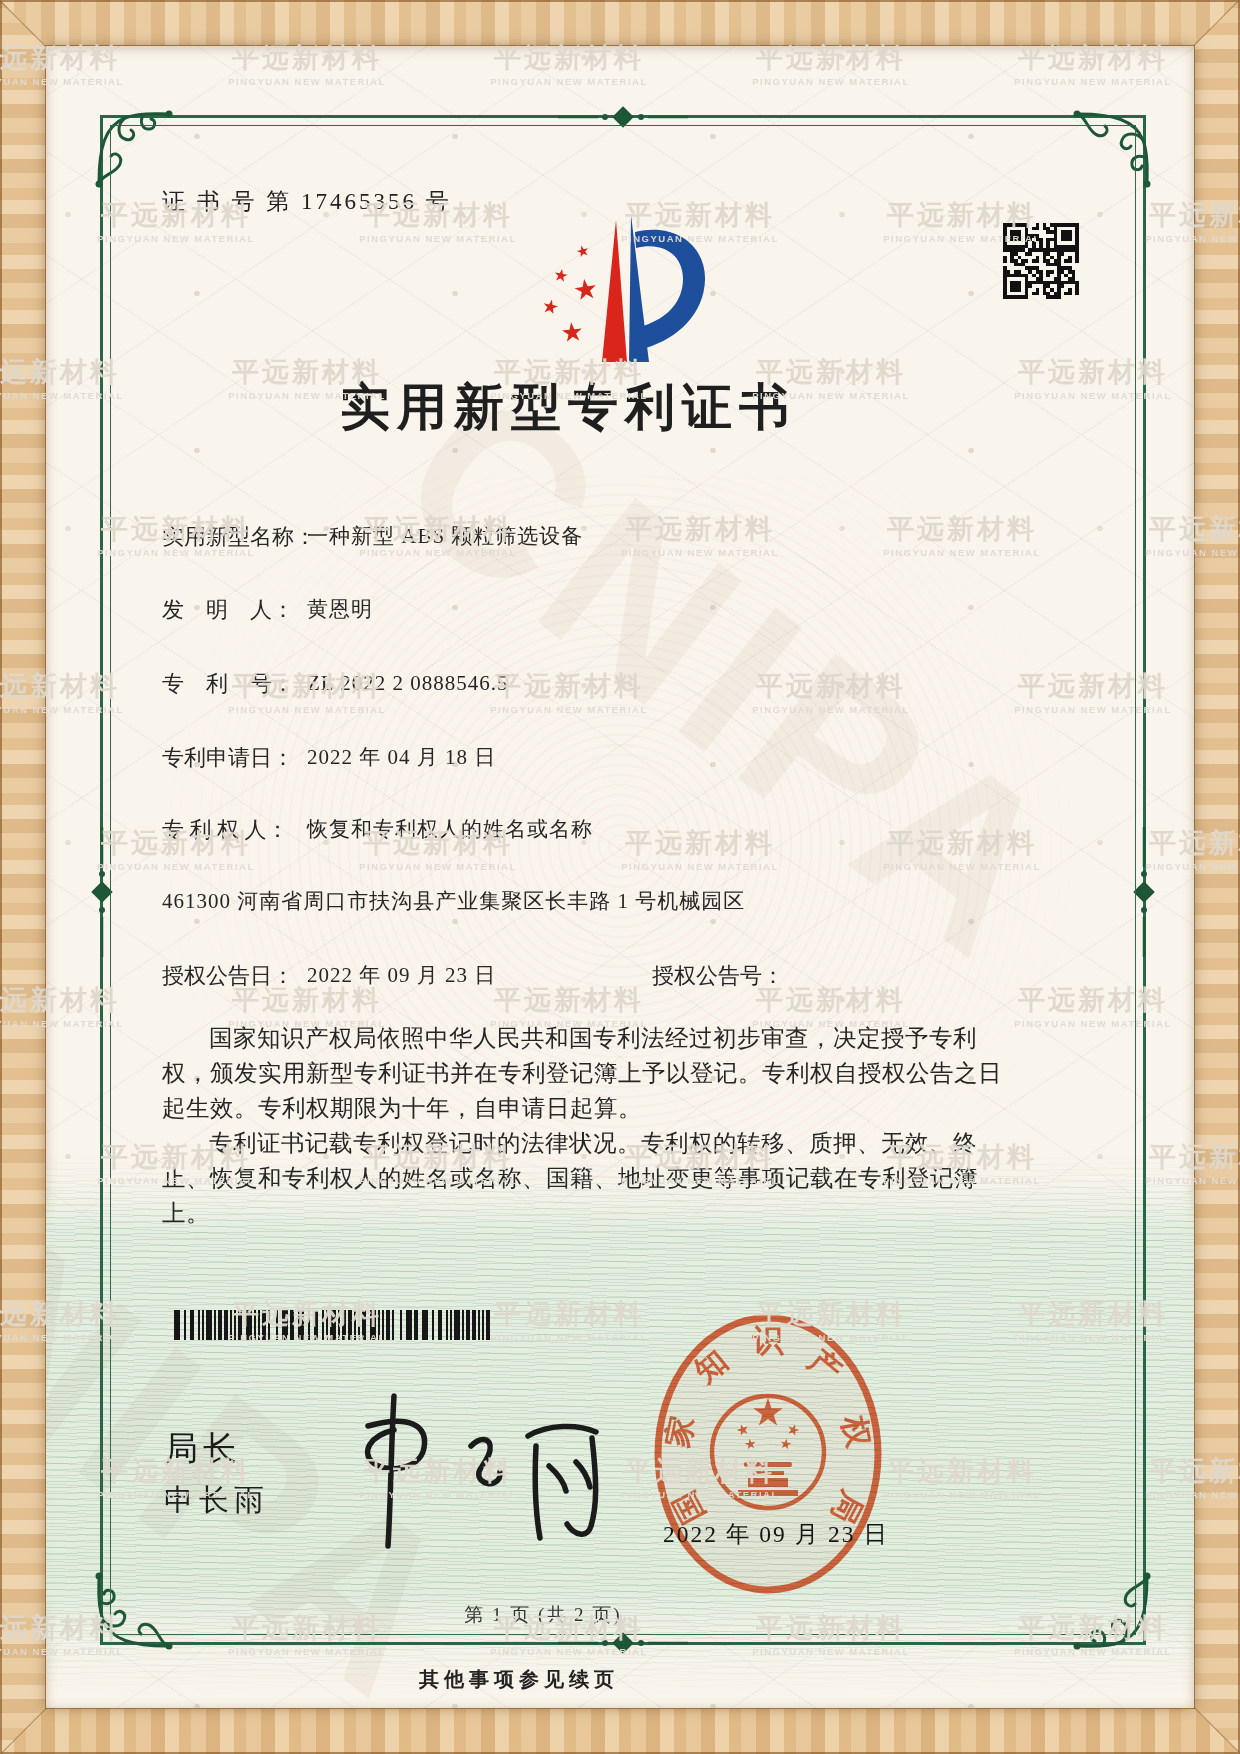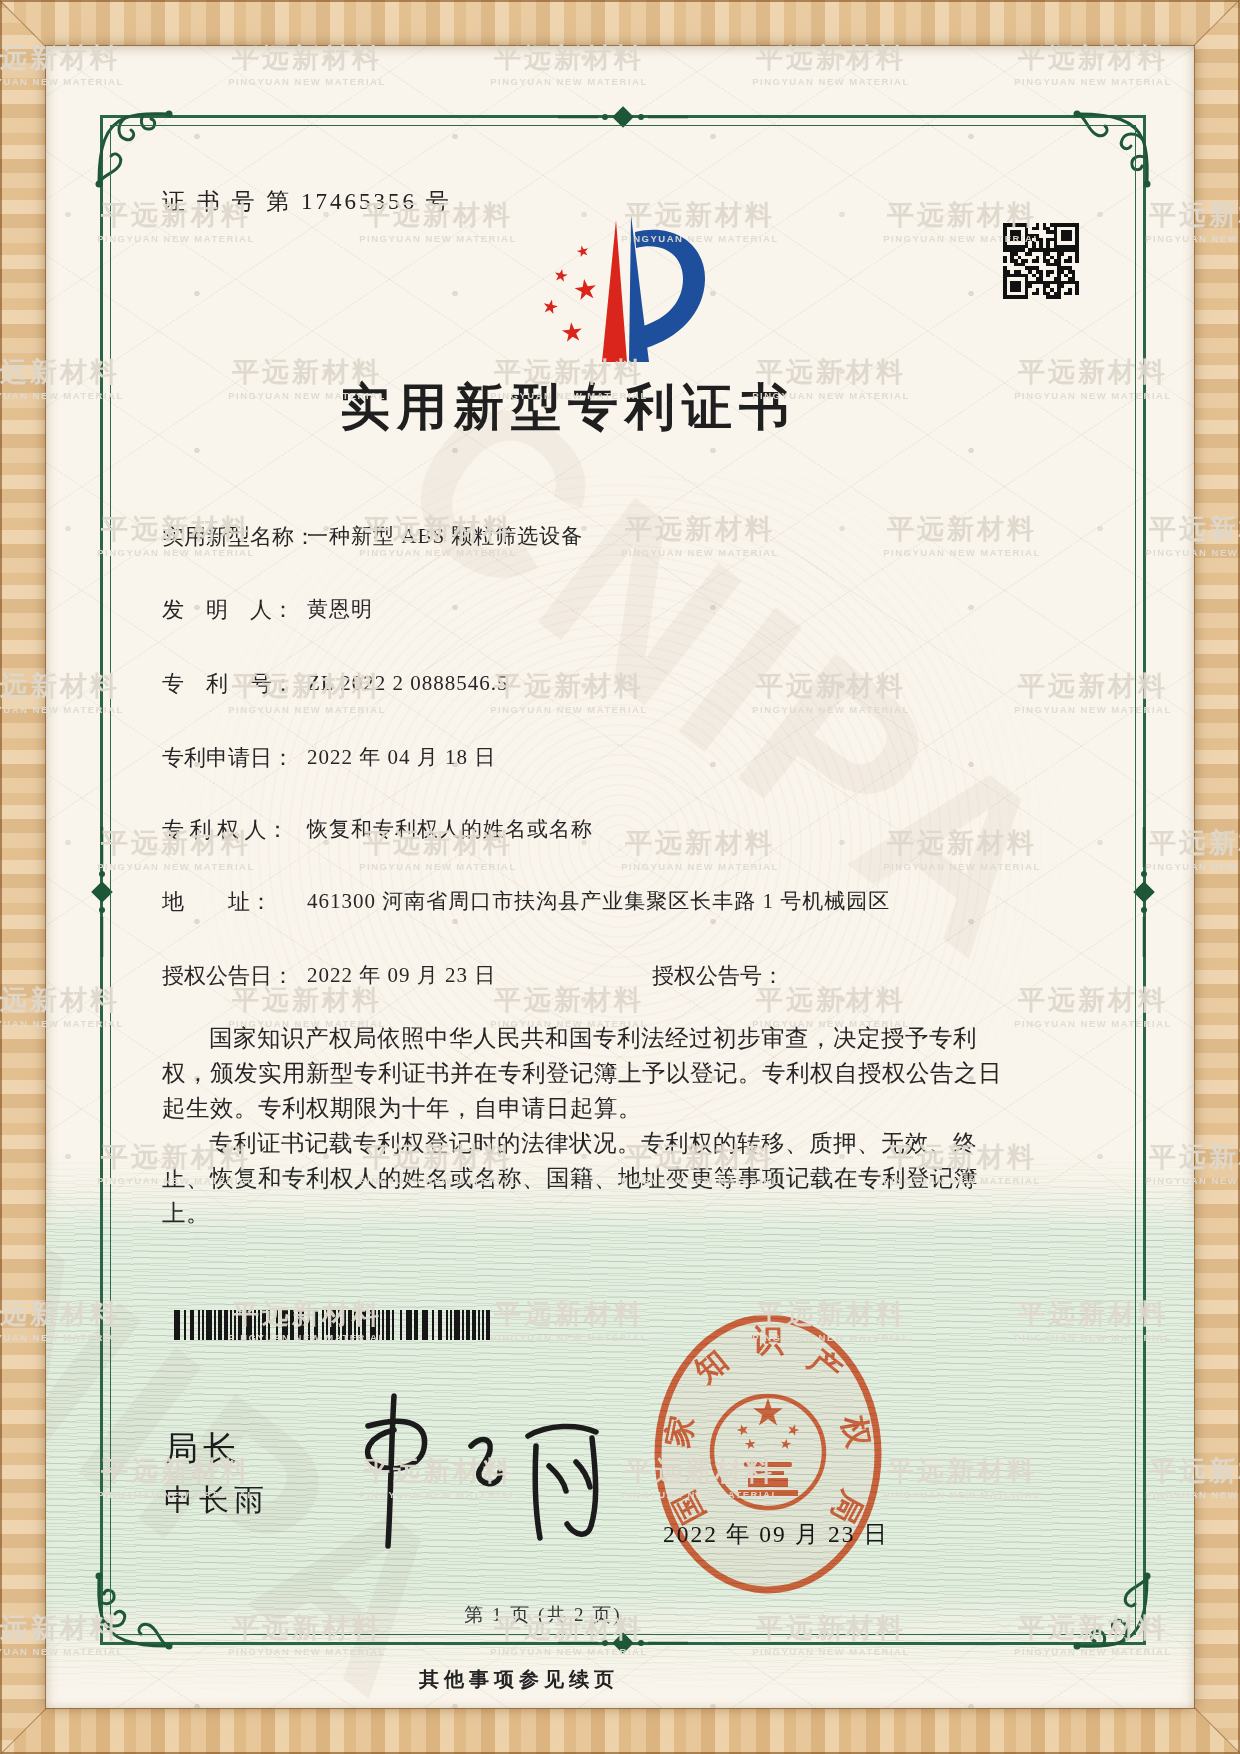--- a/index.html
+++ b/index.html
@@ -433,21 +433,20 @@
     </div>
     <div class="frow" style="top:695px">
       <span class="flabel">专利申请日：</span>
       <span class="fvalue">2022 年 04 月 18 日</span>
     </div>
     <div class="frow" style="top:767px">
       <span class="flabel">专 利 权 人：</span>
       <span class="fvalue">恢复和专利权人的姓名或名称</span>
     </div>
     <div class="frow" id="frow-addr" style="top:839px">
-      <span class="flabel">地　　址：</span>
       <span class="fvalue">461300 河南省周口市扶沟县产业集聚区长丰路 1 号机械园区</span>
     </div>
     <div class="frow" id="frow-grant" style="top:913px">
       <span class="flabel">授权公告日：</span>
       <span class="fvalue">2022 年 09 月 23 日</span>
       <span class="flabel">授权公告号：</span>
     </div>
 
     <div id="paras">
       <p>国家知识产权局依照中华人民共和国专利法经过初步审查，决定授予专利权，颁发实用新型专利证书并在专利登记簿上予以登记。专利权自授权公告之日起生效。专利权期限为十年，自申请日起算。</p>

